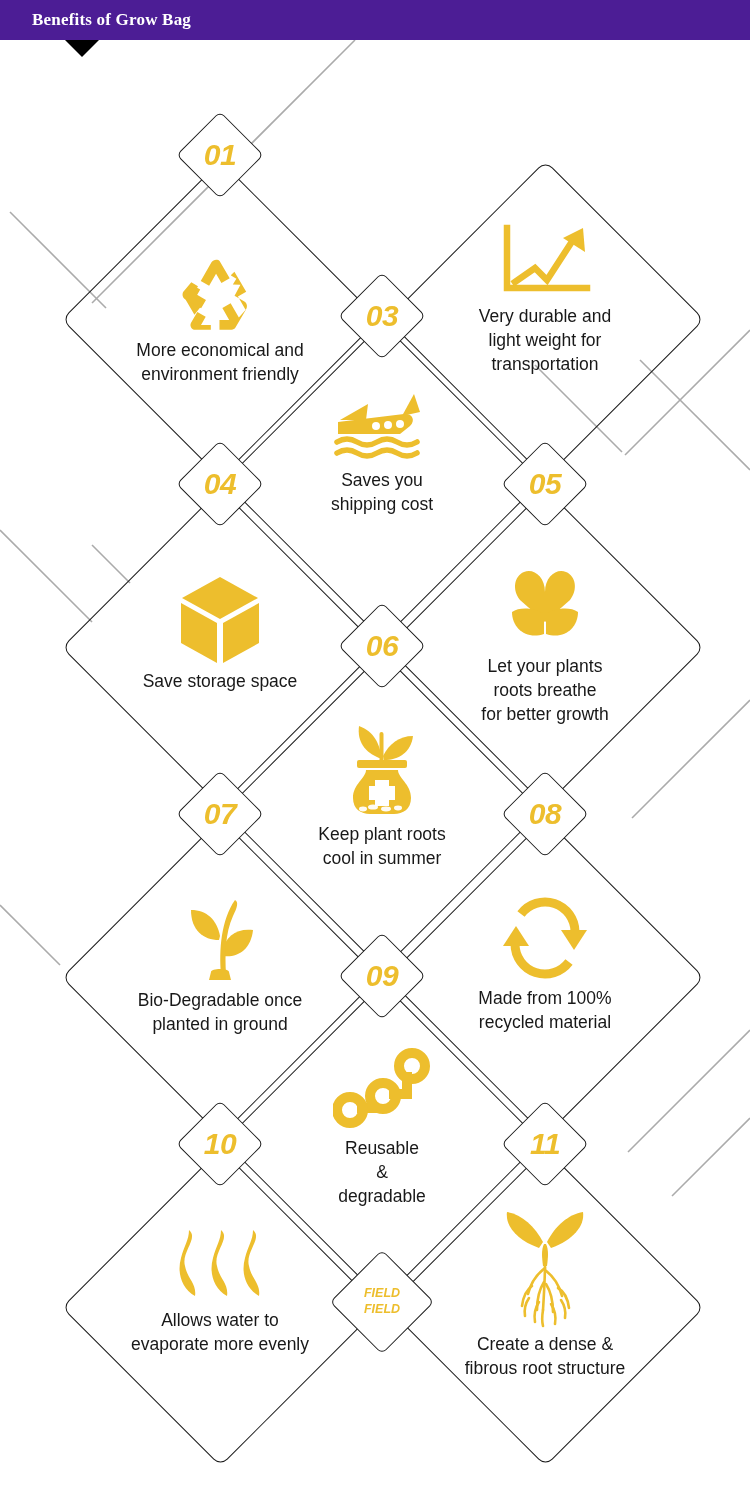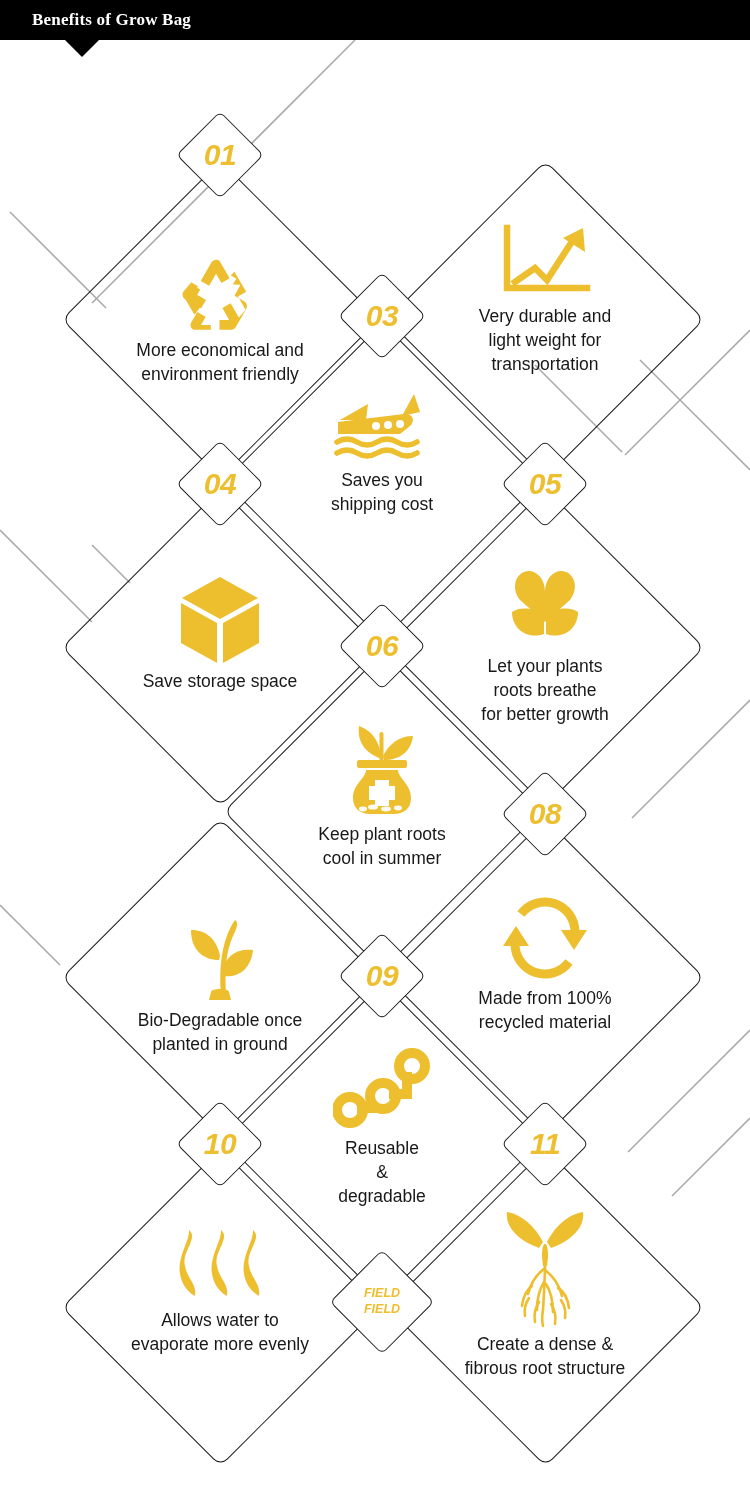--- a/index.html
+++ b/index.html
@@ -28,21 +28,21 @@
     pointer-events: none;
     z-index: 0;
   }
 
   
   #header-bar {
     position: absolute;
     left: 0; top: 0;
     width: 750px;
     height: 40px;
-    background: #000000;
+    background: #4c1d95;
     z-index: 6;
   }
   #header-title {
     position: absolute;
     left: 32px;
     top: 10px;
     color: #ffffff;
     font-family: "Liberation Serif", serif;
     font-weight: bold;
     font-size: 17px;
@@ -298,21 +298,21 @@
           </g>
         </g>
       </svg>
       <div class="caption">Keep plant roots
 cool in summer</div>
     </div>
   </div>
 
   <div class="card" style="left:61px; top:818px;">
     <div class="shape"></div>
-    <div class="content" style="top:92px;text-align:center;">
+    <div class="content" style="top:72px;text-align:center;">
       <svg class="icon" width="86" height="94" viewBox="0 0 86 94">
         <g fill="#EDBE2D">
           <path d="M43 46 C40 30 30 20 14 20 C14 40 26 50 42 50 Z"></path>
           <path d="M45 62 C48 46 60 38 76 40 C74 60 60 68 46 66 Z"></path>
           <path d="M44 84 C42 60 44 30 58 10 C62 12 60 18 56 26 C48 44 48 64 49 84 Z"></path>
           <path d="M34 82 C34 78 52 78 52 82 L54 90 L32 90 Z"></path>
         </g>
       </svg>
       <div class="caption">Bio-Degradable once
 planted in ground</div>
@@ -412,20 +412,24 @@
     <div class="num">04</div>
   </div>
   <div class="numdiamond" style="left:501px; top:440px;">
     <div class="shape"></div>
     <div class="num">05</div>
   </div>
   <div class="numdiamond" style="left:338px; top:602px;">
     <div class="shape"></div>
     <div class="num">06</div>
   </div>
+  <div class="numdiamond" style="left:176px; top:770px;">
+    <div class="shape"></div>
+    <div class="num">07</div>
+  </div>
   <div class="numdiamond" style="left:501px; top:770px;">
     <div class="shape"></div>
     <div class="num">08</div>
   </div>
   <div class="numdiamond" style="left:338px; top:932px;">
     <div class="shape"></div>
     <div class="num">09</div>
   </div>
   <div class="numdiamond" style="left:176px; top:1100px;">
     <div class="shape"></div>

